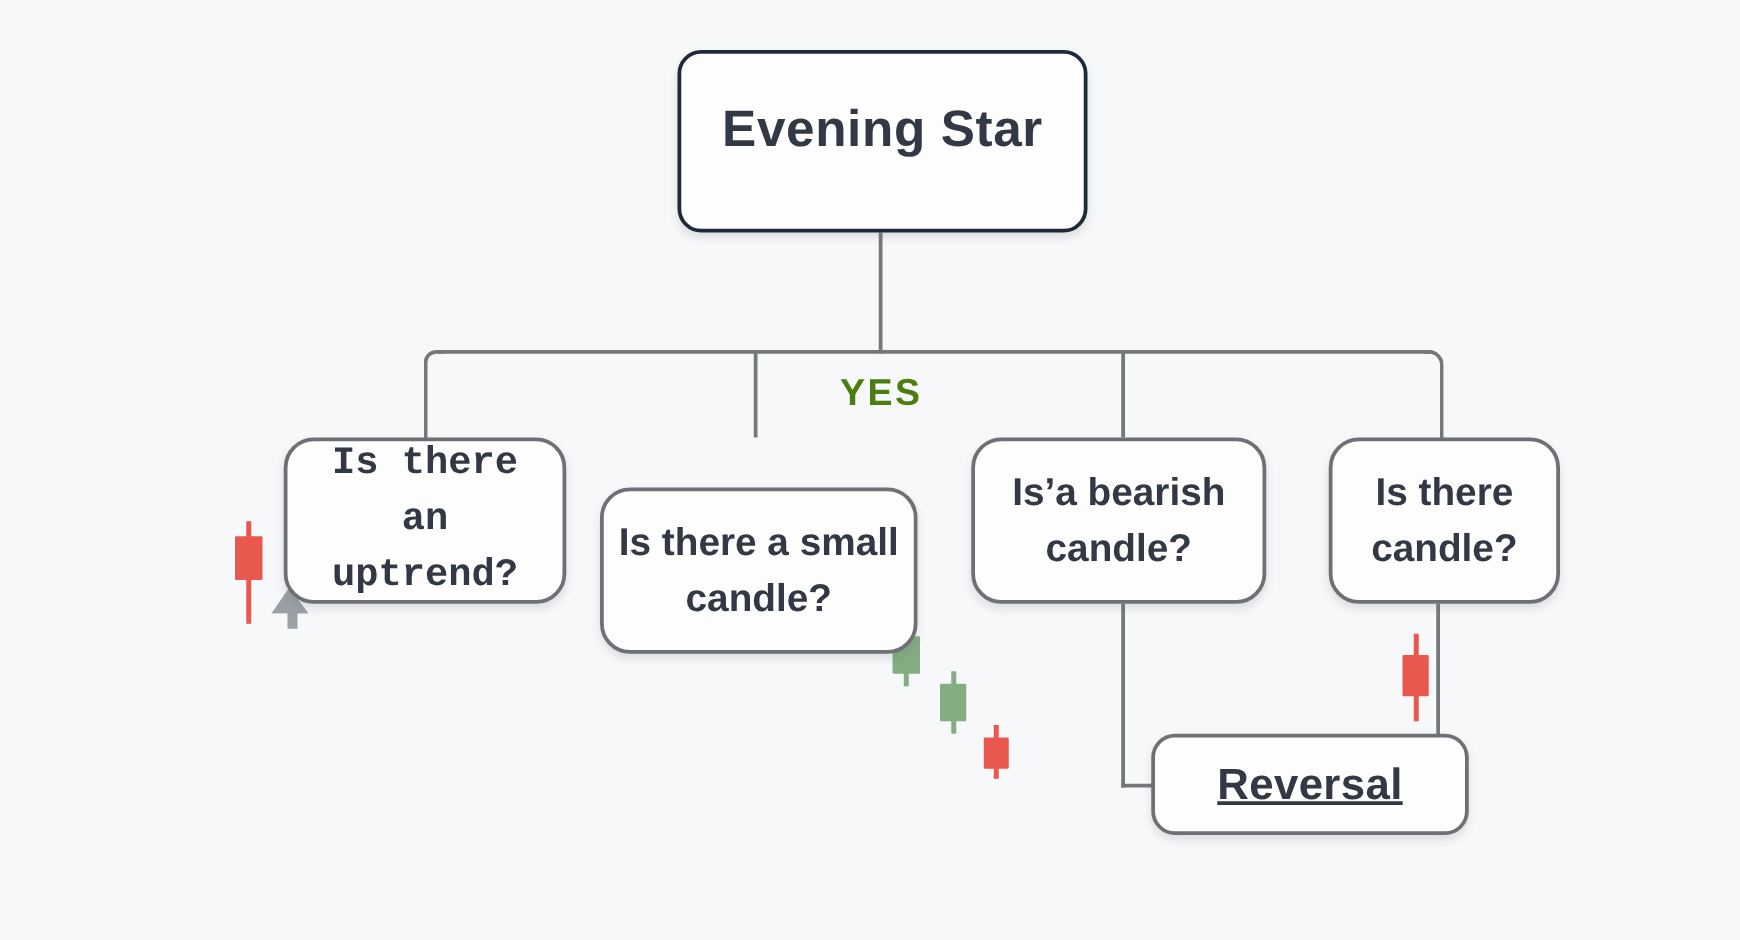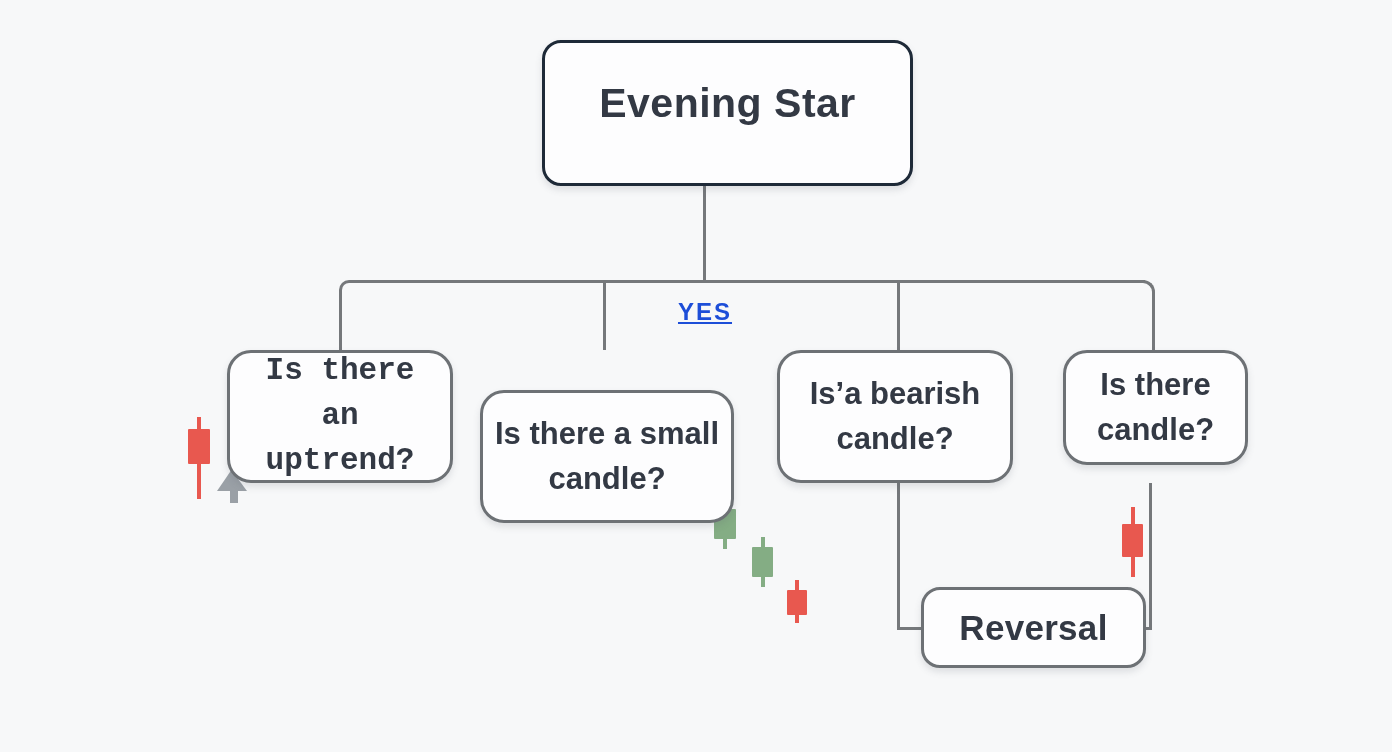--- a/index.html
+++ b/index.html
@@ -15,38 +15,38 @@
   .corner.tr{border-top-width:3px;border-right-width:3px;border-top-right-radius:12px;}
   
   .box{
     position:absolute;z-index:2;box-sizing:border-box;
     background:#fdfdfe;border:3px solid #6d7175;border-radius:24px;
     display:flex;align-items:center;justify-content:center;text-align:center;
     color:#333944;font-weight:bold;
     box-shadow:0 4px 7px rgba(90,95,105,.16);
   }
   .box.root{
-    left:542px;top:40px;width:371px;height:146px;
+    left:542px;top:40px;width:328px;height:146px;
     border-color:#1e2a38;border-radius:19px;font-size:41px;
     padding-bottom:20px;letter-spacing:.5px;
   }
   .box.q{font-size:31px;line-height:1.45;padding:0 10px;}
   #q1{left:227px;top:350px;width:226px;height:133px;font-family:Liberation Mono, monospace;}
   #q2{left:480px;top:350px;width:254px;height:133px;margin-top:40px;}
   #q3{left:777px;top:350px;width:236px;height:133px;}
-  #q4{left:1063px;top:350px;width:185px;height:115px;}
+  #q4{left:1063px;top:350px;width:185px;height:133px;}
   .box.result{
-    left:921px;top:587px;width:225px;height:81px;
-    font-size:35px;border-radius:19px;letter-spacing:.3px;
+    left:921px;top:587px;width:254px;height:81px;
+    font-size:35px;border-radius:19px;letter-spacing:.3px;text-decoration:underline;
   }
   
   .yes-label{
     position:absolute;left:650px;top:298px;width:110px;z-index:1;
-    text-align:center;font-size:24px;font-weight:bold;
-    color:#1d4ed8;letter-spacing:2px;text-decoration:underline;
+    text-align:center;font-size:30px;font-weight:bold;
+    color:#4d7c0f;letter-spacing:2px;
   }
   
   .candle{position:absolute;z-index:1;}
   .candle .wick,.candle .body{position:absolute;background:var(--c,#999);}
   .candle .body{border-radius:1px;}
   #candle-left{left:188px;top:417px;width:22px;height:82px;}
   #candle-left .wick{left:9px;top:0;width:4px;height:82px;}
   #candle-left .body{left:0;top:12px;width:22px;height:35px;}
   #candle-green1{left:714px;top:496px;width:22px;height:53px;}
   #candle-green1 .wick{left:9px;top:0;width:4px;height:53px;}

